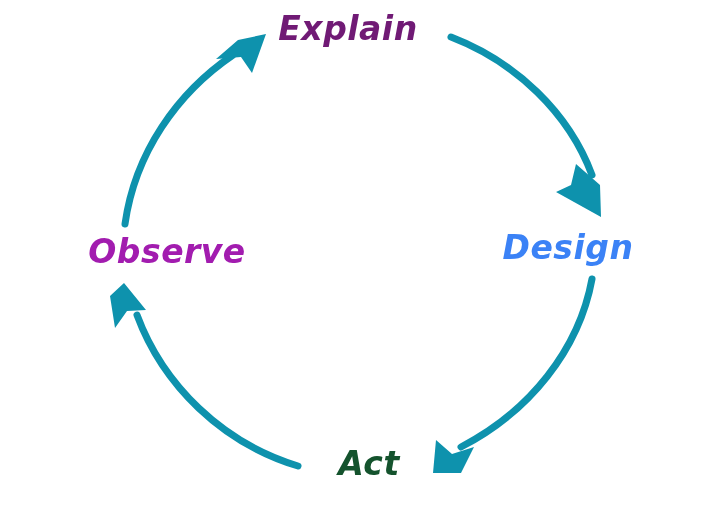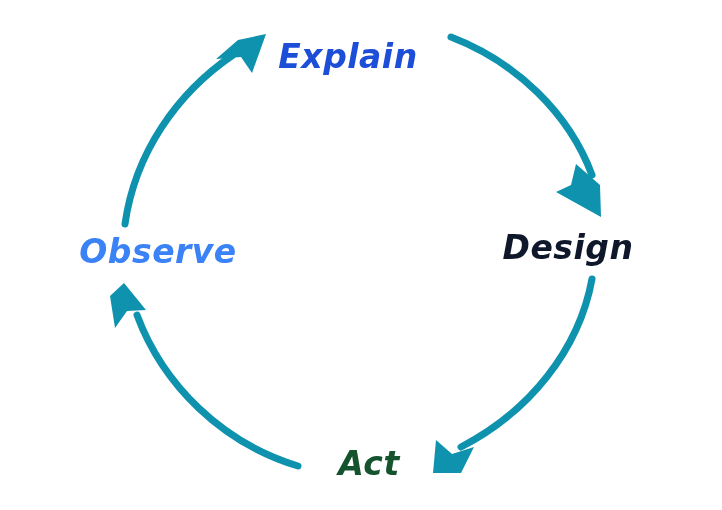--- a/index.html
+++ b/index.html
@@ -57,21 +57,21 @@
     <path d="M 592 279 C 579 350 529 412 461 447" fill="none" stroke="#0e92ad" stroke-width="7" stroke-linecap="round"></path>
     <polygon points="433,473 436,440 452,454 474,447 461,473" fill="#0e92ad"></polygon>
 
     <path d="M 298 466 C 222 443 163 385 137 315" fill="none" stroke="#0e92ad" stroke-width="7" stroke-linecap="round"></path>
     <polygon points="124,283 146,310 127,311 115,328 110,296" fill="#0e92ad"></polygon>
 
     <path d="M 125 224 C 135 153 177 93 233 55" fill="none" stroke="#0e92ad" stroke-width="7" stroke-linecap="round"></path>
     <polygon points="266,34 252,73 241,57 216,59 238,40" fill="#0e92ad"></polygon>
   </svg>
 
-  <div class="node-label" id="label-explain" style="color: #1d4ed8; margin-top: 28px;">Explain</div>
+  <div class="node-label" id="label-explain" style="color: #701a75;">Explain</div>
 
-  <div class="node-label" id="label-design" style="color: #0f172a;">Design</div>
+  <div class="node-label" id="label-design" style="color: #3b82f6;">Design</div>
 
   <div class="node-label" id="label-act" style="color: #14532d;">Act</div>
 
-  <div class="node-label" id="label-observe" style="color: #3b82f6;">Observe</div>
+  <div class="node-label" id="label-observe" style="color: #a21caf; margin-left: 9px;">Observe</div>
 
 </div>
 
 </body></html>

